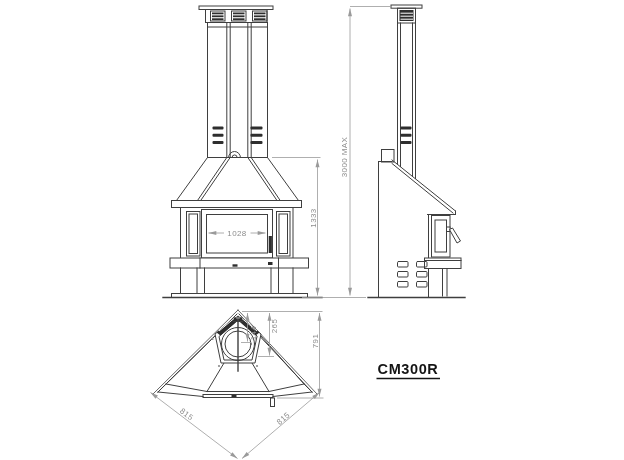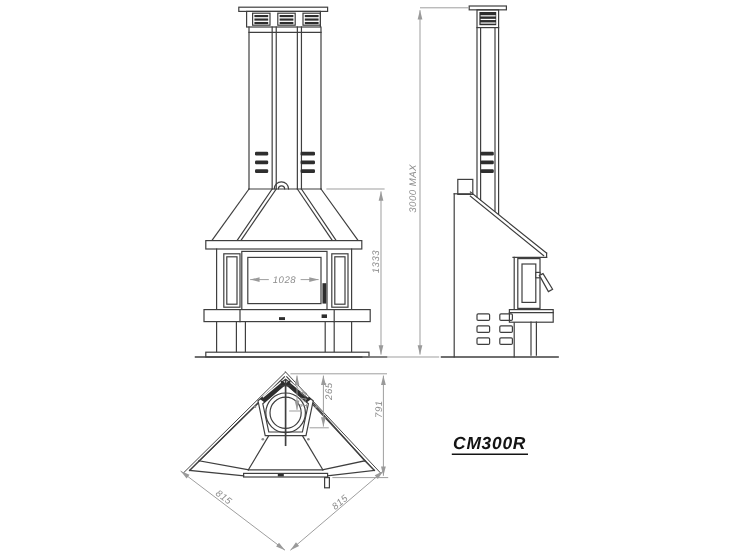--- a/index.html
+++ b/index.html
@@ -1,17 +1,17 @@
 <!DOCTYPE html>
 <html style="--background: #ffffff; --line: #3f3f3f; --dim-line: #9a9a9a; --dim-text: #8d8d8d; --dark-fill: #2e2e2e; --label-text: #141414;"><head>
 <meta charset="utf-8">
 <style>
   html,body{margin:0;padding:0;background:#fff;}
   .stage{position:relative;width:624px;height:460px;background:var(--background,#fff);overflow:hidden;
-         font-family:"Liberation Sans",sans-serif;font-style:italic;}
+         font-family:"Liberation Sans",sans-serif;}
   svg{position:absolute;left:0;top:0;}
   .ln{stroke:var(--line,#3f3f3f);fill:none;stroke-width:1;stroke-linecap:square;}
   .lnf{stroke:var(--line,#3f3f3f);fill:#ffffff;stroke-width:1;}
   .thin{stroke-width:0.8;}
   .thick{stroke-width:1.4;}
   .fd{fill:var(--dark-fill,#2e2e2e);stroke:none;}
   .wl{stroke:#ffffff;stroke-width:1;fill:none;}
   .dim{stroke:var(--dim-line,#9a9a9a);fill:none;stroke-width:0.8;}
   .dimtext{fill:var(--dim-text,#8d8d8d);font-size:8px;letter-spacing:0.4px;
            font-family:"Liberation Sans",sans-serif;}

